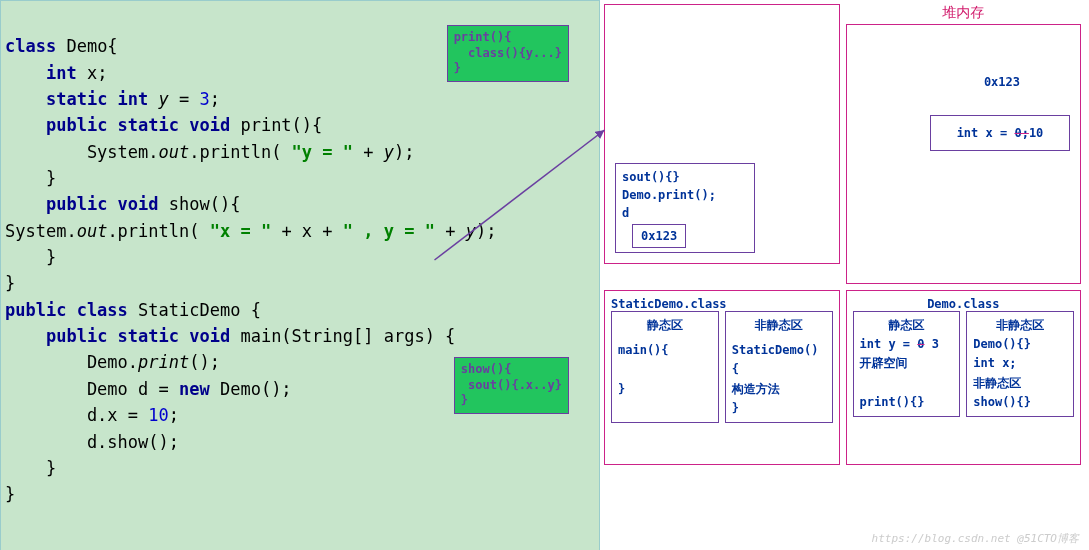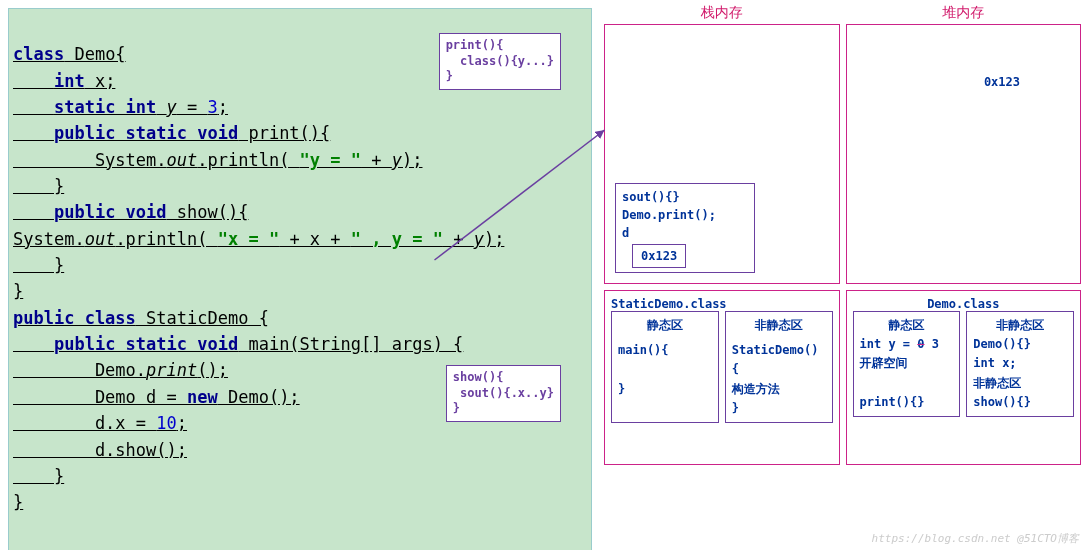--- a/index.html
+++ b/index.html
@@ -1,25 +1,25 @@
 <!DOCTYPE html>
 <html><head>
 <meta charset="utf-8">
 <style>
 * { box-sizing: border-box; margin: 0; padding: 0; }
 body { font-family: Consolas, monospace; font-size: 14px; background: #fff; width: 1089px; height: 550px; position: relative; }
 .main { display: flex; height: 100%; }
-.left { width: 600px; padding: 8px; position: relative; text-decoration: underline; }
+.left { width: 600px; padding: 0; position: relative; }
 .right { flex: 1; padding: 4px 8px 4px 4px; }
 .code-box { background: #c7e5cb; border: 1px solid #9cc; padding: 6px 4px; font-family: Consolas, monospace; font-size: 17px; line-height: 1.55; white-space: pre; position: relative; }
 .kw { color: #00008b; font-weight: bold; }
 .it { font-style: italic; }
 .str { color: #008000; font-weight: bold; }
 .num { color: #0000cd; }
-.anno-box { position: absolute; background: #ffffff; border: 1px solid #6a3fa0; padding: 4px 6px; font-size: 12px; color: #6a3fa0; line-height: 1.3; font-weight: bold; }
+.anno-box { position: absolute; background: #22c55e; border: 1px solid #6a3fa0; padding: 4px 6px; font-size: 12px; color: #6a3fa0; line-height: 1.3; font-weight: bold; }
 .anno-box.a1 { top: 24px; right: 30px; }
 .anno-box.a2 { top: 356px; right: 30px; }
 .mem-header { color: #d11a6b; text-align: center; font-size: 14px; margin-bottom: 2px; font-family: "Microsoft YaHei", sans-serif; }
 .mem-row { display: flex; gap: 6px; margin-bottom: 6px; }
 .mem-box { border: 1.5px solid #cc2288; flex: 1; position: relative; min-height: 250px; padding: 6px; font-size: 12px; font-family: Consolas, monospace; color: #003399; font-weight: bold; }
 .method-row .mem-box { min-height: 175px; display: flex; gap: 6px; padding: 6px; }
 .stack-frame { position: absolute; border: 1px solid #6a3fa0; padding: 4px 6px; font-size: 12px; }
 .stack-main { bottom: 10px; left: 10px; width: 140px; }
 .heap-obj { position: absolute; right: 10px; top: 90px; width: 140px; border: 1px solid #6a3fa0; padding: 8px 4px; text-align: center; }
 .heap-addr { position: absolute; right: 60px; top: 50px; }
@@ -59,34 +59,36 @@
     }
 }
 <div class="anno-box a1"><span>print(){</span><br><span>  class(){y...}</span><br><span>}</span></div>
 <div class="anno-box a2"><span>show(){</span><br><span> sout(){.x..y}</span><br><span>}</span></div>
 </div>
 </div>
 
 <div class="right">
 <div class="mem-row">
 <div style="flex:1">
-<div class="mem-header">栈内存</div>
 <div class="mem-box" style="min-height:260px;">
 <div class="stack-frame stack-main inner-stack">
 <span>sout(){}</span><br>
 <span>Demo.print();</span><br>
 <span>d</span><br>
 <span class="addr-box" style="margin-left:10px;">0x123</span>
 </div>
 </div>
 </div>
 <div style="flex:1">
 <div class="mem-header">堆内存</div>
 <div class="mem-box" style="min-height:260px;">
 <div class="heap-addr">0x123</div>
+<div class="heap-obj inner-stack">
+<span>int x = </span><span class="strike">0;</span><span>10</span>
+</div>
 </div>
 </div>
 </div>
 
 <svg class="arrow-svg" viewBox="0 0 480 290" style="top:20px;height:290px;">
 <defs>
           <marker id="ah" markerWidth="8" markerHeight="8" refX="6" refY="3" orient="auto">
             <path d="M0,0 L6,3 L0,6 Z" fill="#6a3fa0"></path>
           </marker>
         </defs>

